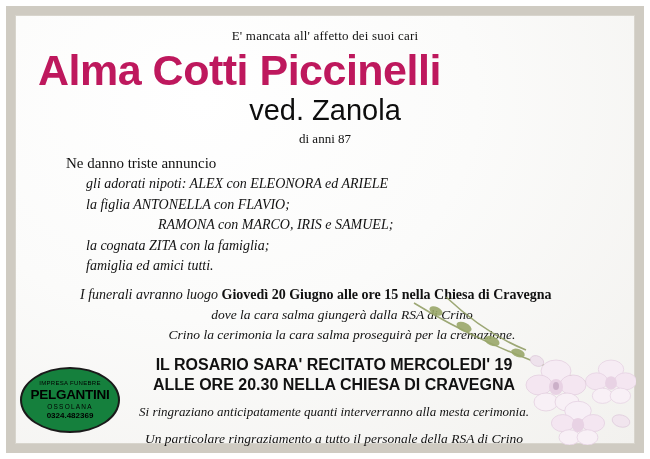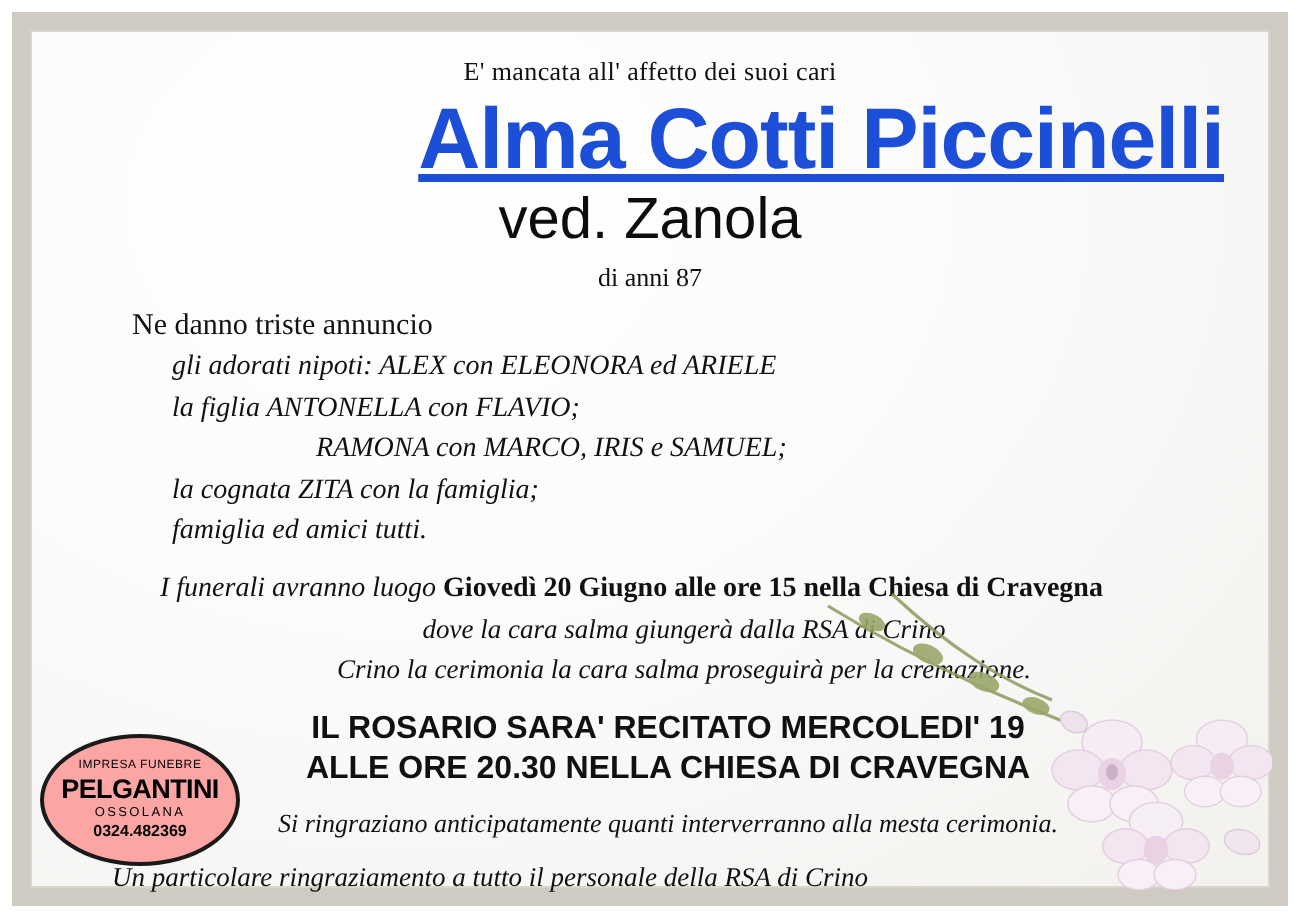--- a/index.html
+++ b/index.html
@@ -51,29 +51,28 @@
     color: #111111;
   }
 
   .lead {
     text-align: center;
     font-size: 13px;
     letter-spacing: .2px;
     margin: 2px 0 0 0;
   }
   .name {
-    text-align: right;
+    text-align: left;
     font-family: "Liberation Sans", sans-serif;
     font-weight: bold;
     font-size: 43px;
     line-height: 1.05;
     letter-spacing: -0.5px;
     margin: 4px 0 0 0;
-    color: #1d4ed8;
-    text-decoration: underline;
+    color: #be185d;
   }
   .name2 {
     text-align: center;
     font-family: "Liberation Sans", sans-serif;
     font-weight: normal;
     font-size: 29px;
     line-height: 1.1;
     margin: 2px 0 0 0;
     color: #0d0d0d;
   }
@@ -121,34 +120,34 @@
   }
   .thanks {
     font-style: italic;
     font-size: 13px;
     text-align: center;
     margin: 9px 0 0 18px;
   }
   .thanks2 {
     font-style: italic;
     font-size: 13.5px;
-    text-align: left;
+    text-align: center;
     margin: 11px 0 0 18px;
   }
 
   
   .stamp {
     position: absolute;
     left: 20px;
     bottom: 26px;
     width: 96px;
     height: 62px;
     border: 2px solid #1a1a1a;
     border-radius: 50% / 50%;
-    background: #fca5a5;
+    background: #15803d;
     display: flex;
     flex-direction: column;
     align-items: center;
     justify-content: center;
     font-family: "Liberation Sans", sans-serif;
     color: #000;
     line-height: 1;
   }
   .stamp .s1 { font-size: 6px; letter-spacing: .3px; }
   .stamp .s2 { font-size: 13.5px; font-weight: bold; letter-spacing: -0.3px; margin-top: 2px;}

